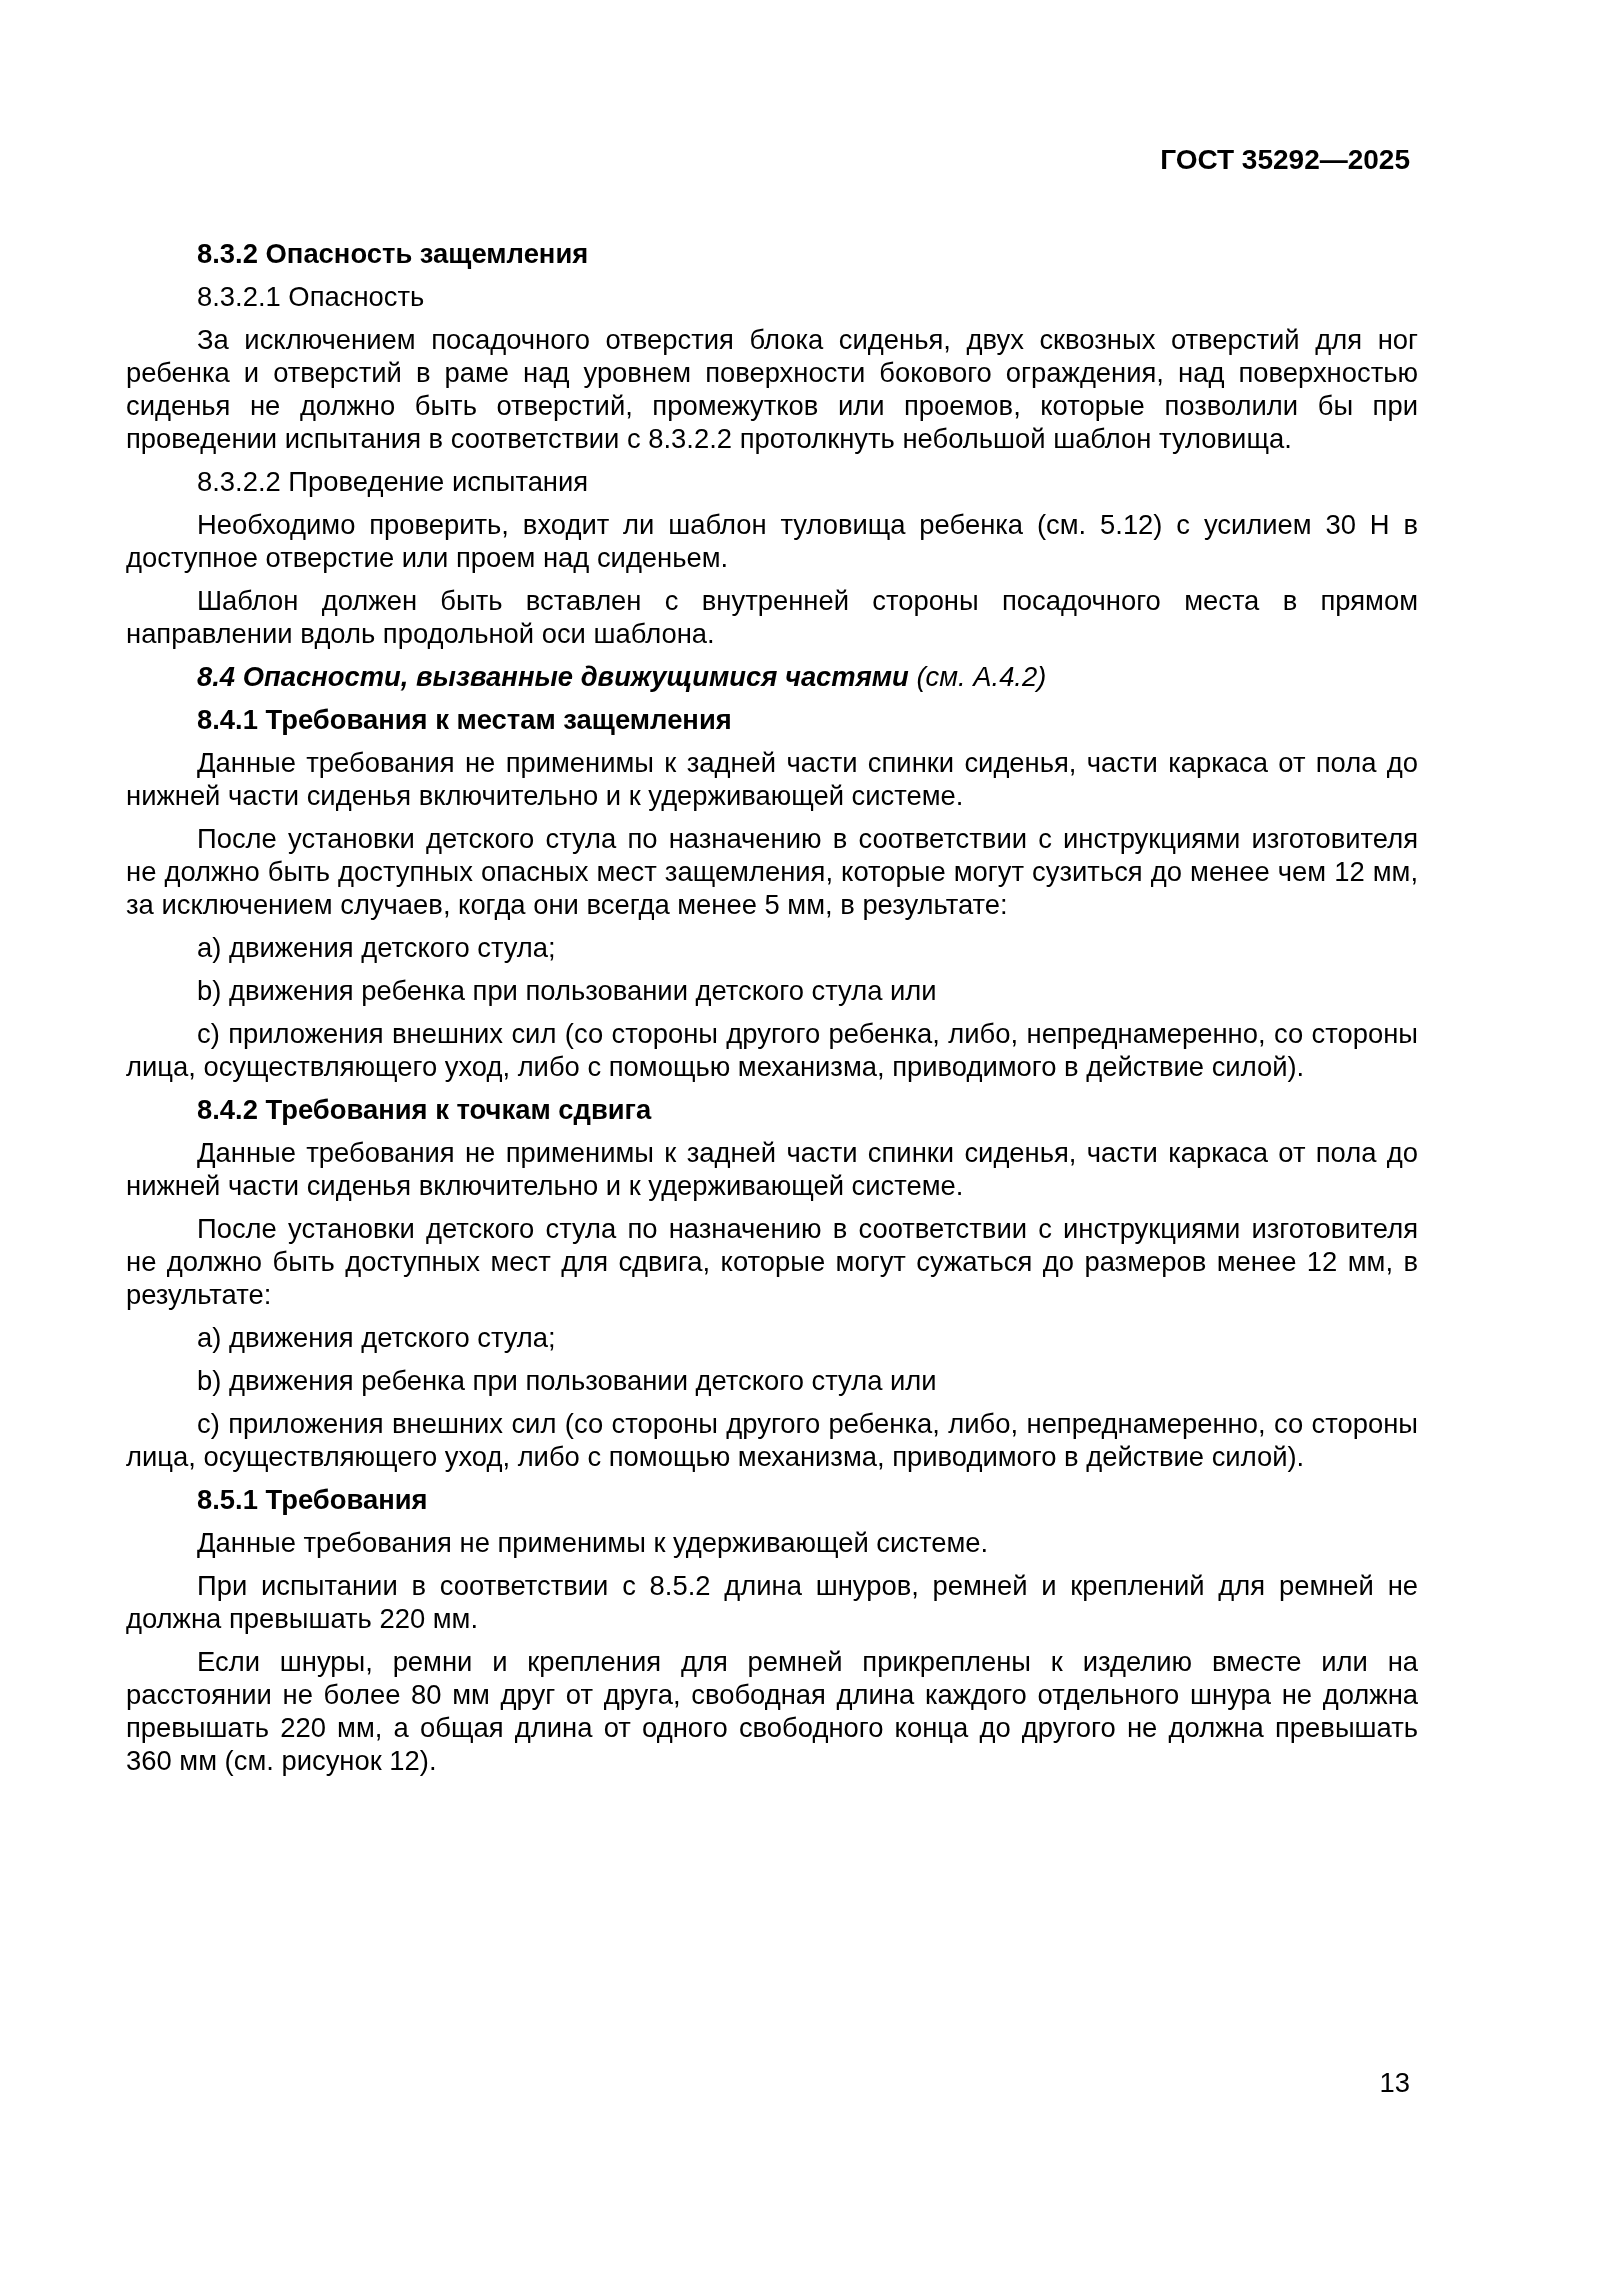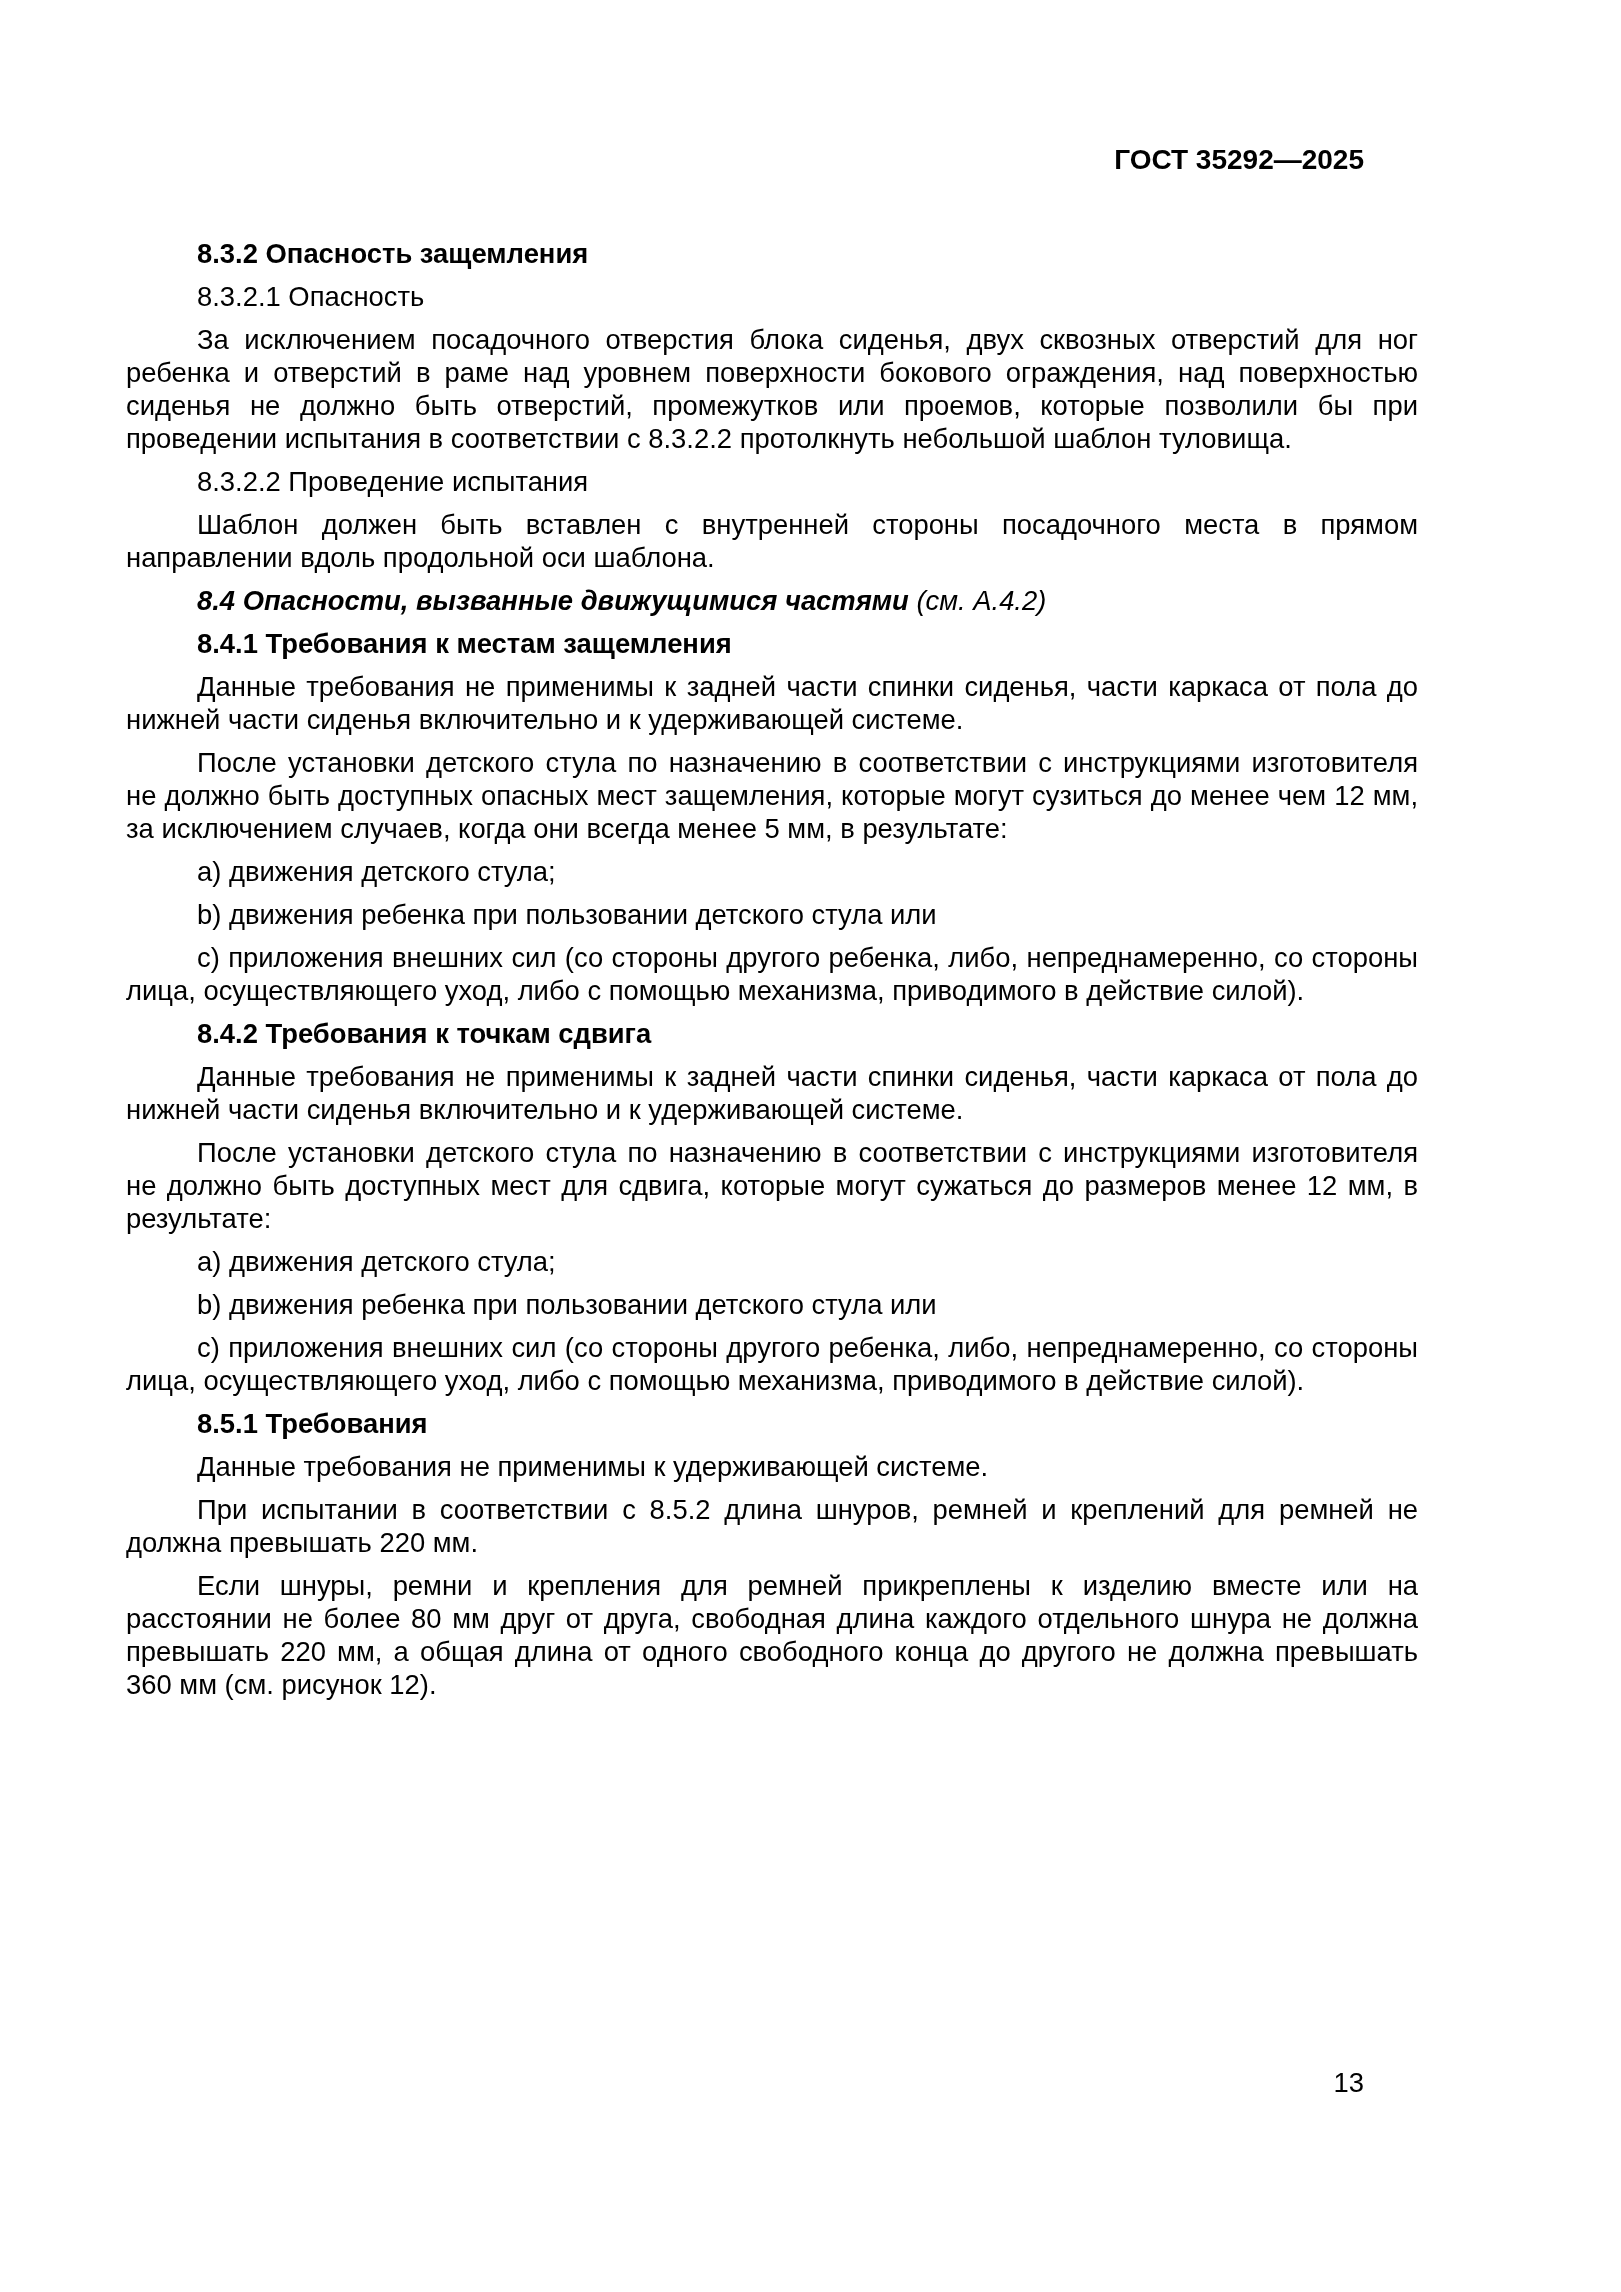--- a/index.html
+++ b/index.html
@@ -6,20 +6,21 @@
   .page {
     position: relative;
     width: 1557px;
     height: 2293px;
     background: #ffffff;
     color: #000000;
     font-family: "Liberation Sans", sans-serif;
     font-size: 27.4px;
     line-height: 33px;
     overflow: hidden;
+    padding-left: 46px;
   }
   .running-header {
     position: absolute;
     top: 143px;
     right: 193px;
     font-weight: 700;
     font-size: 28px;
     white-space: nowrap;
   }
   .body-text {
@@ -47,20 +48,21 @@
   <header class="running-header">
     <span>ГОСТ 35292—2025</span>
   </header>
 
   <main class="body-text">
 
     <p class="h3">8.3.2 Опасность защемления</p>
     <p>8.3.2.1 Опасность</p>
     <p>За исключением посадочного отверстия блока сиденья, двух сквозных отверстий для ног ребен­ка и отверстий в раме над уровнем поверхности бокового ограждения, над поверхностью сиденья не должно быть отверстий, промежутков или проемов, которые позволили бы при проведении испытания в соответствии с 8.3.2.2 протолкнуть небольшой шаблон туловища.</p>
     <p>8.3.2.2 Проведение испытания</p>
+    <p>Необходимо проверить, входит ли шаблон туловища ребенка (см. 5.12) с усилием 30 Н в доступ­ное отверстие или проем над сиденьем.</p>
     <p>Шаблон должен быть вставлен с внутренней стороны посадочного места в прямом направлении вдоль продольной оси шаблона.</p>
 
     <p class="h2"><span class="b">8.4 Опасности, вызванные движущимися частями</span><span> (см. А.4.2)</span></p>
 
     <p class="h3">8.4.1 Требования к местам защемления</p>
     <p>Данные требования не применимы к задней части спинки сиденья, части каркаса от пола до ниж­ней части сиденья включительно и к удерживающей системе.</p>
     <p>После установки детского стула по назначению в соответствии с инструкциями изготовителя не должно быть доступных опасных мест защемления, которые могут сузиться до менее чем 12 мм, за ис­ключением случаев, когда они всегда менее 5 мм, в результате:</p>
     <p>a) движения детского стула;</p>
     <p>b) движения ребенка при пользовании детского стула или</p>
     <p>c) приложения внешних сил (со стороны другого ребенка, либо, непреднамеренно, со стороны лица, осуществляющего уход, либо с помощью механизма, приводимого в действие силой).</p>

